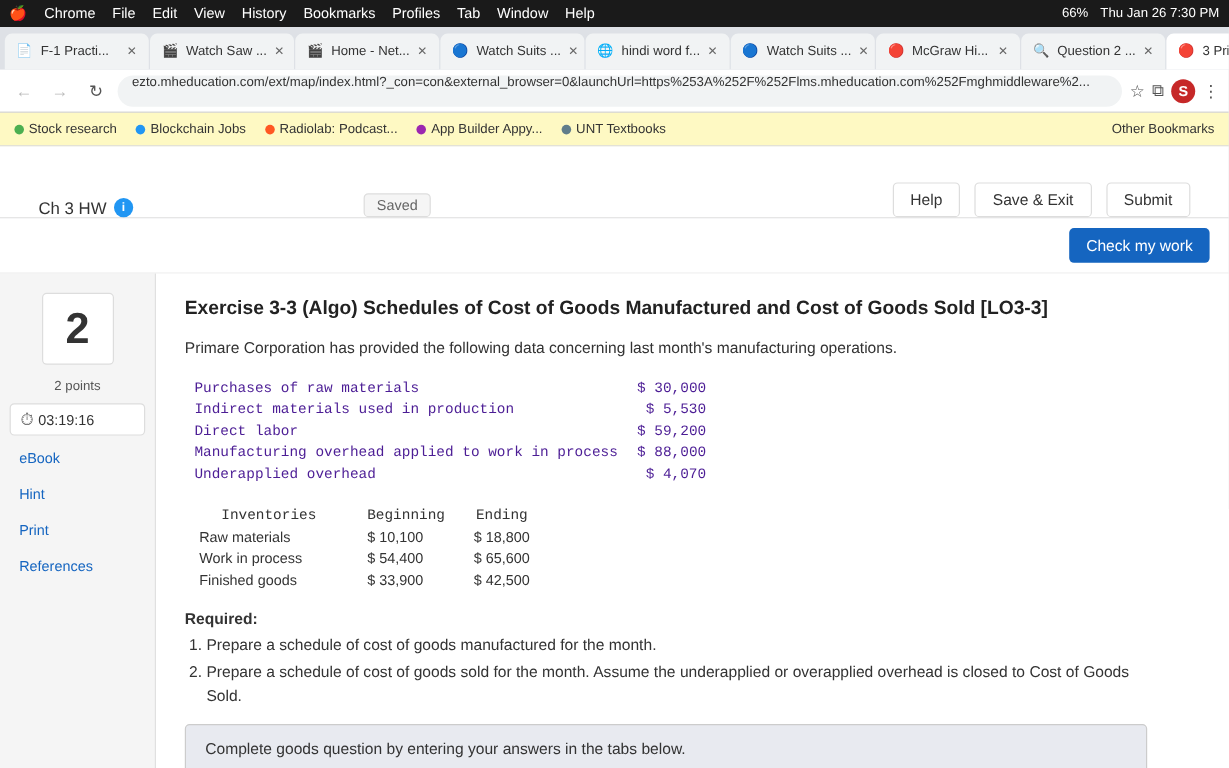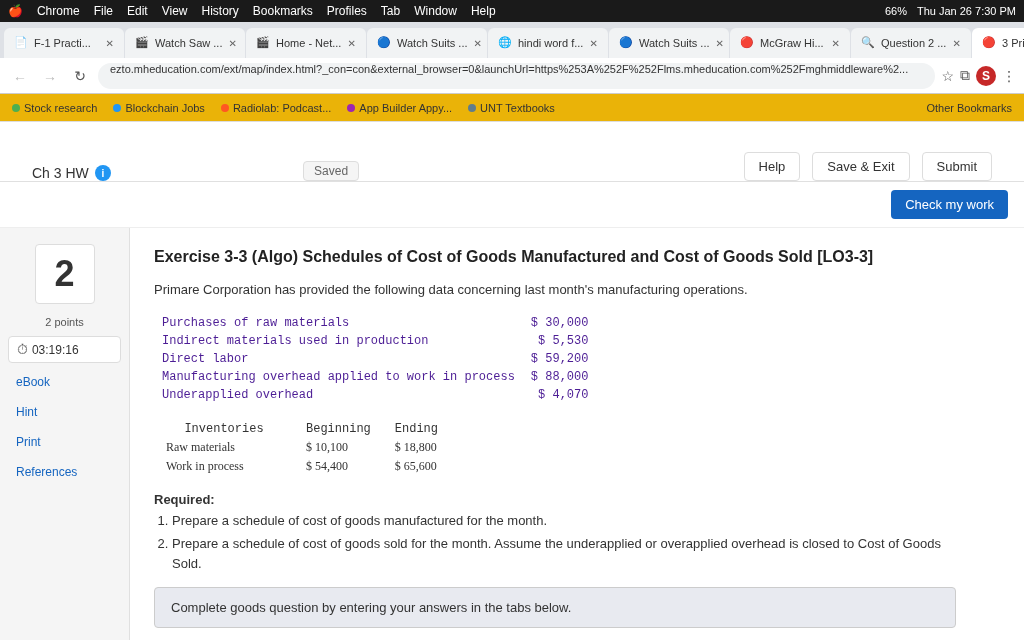--- a/index.html
+++ b/index.html
@@ -79,21 +79,21 @@
       font-size: 11px;
       color: #333;
       overflow: hidden;
       white-space: nowrap;
       text-overflow: ellipsis;
     }
     .address-bar-icons { display: flex; align-items: center; gap: 6px; color: #555; font-size: 14px; }
 
     
     .bookmarks-bar {
-      background: #eab308;
+      background: #fef9c3;
       height: 28px;
       display: flex;
       align-items: center;
       padding: 0 8px;
       gap: 8px;
       border-bottom: 1px solid #ddd;
       font-size: 11px;
       color: #333;
       overflow: hidden;
     }
@@ -191,21 +191,21 @@
 
     
     .data-section { margin-bottom: 16px; }
     .data-table { font-size: 12px; color: #4c1d95; border-collapse: collapse; }
     .data-table td { padding: 2px 8px; }
     .data-table .label-col { min-width: 280px; font-family: 'Courier New', monospace; }
     .data-table .value-col { font-family: 'Courier New', monospace; text-align: right; }
 
     .inventory-table { font-size: 12px; color: #333; border-collapse: collapse; margin-top: 8px; }
     .inventory-table th { padding: 2px 12px; text-align: center; font-weight: normal; font-family: 'Courier New', monospace; }
-    .inventory-table td { padding: 2px 12px; font-family: Liberation Serif, serif; }
+    .inventory-table td { padding: 2px 12px; font-family: Liberation Sans, sans-serif; }
     .inventory-table .inv-label { min-width: 140px; }
 
     .required-section { font-size: 13px; color: #333; margin: 14px 0; }
     .required-section strong { font-weight: bold; }
     .required-section ol { padding-left: 18px; margin-top: 4px; }
     .required-section li { margin-bottom: 4px; line-height: 1.5; }
 
     
     .complete-box {
       background: #e8eaf0;
@@ -422,20 +422,25 @@
                   <tr>
                     <td class="inv-label">Raw materials</td>
                     <td>$ 10,100</td>
                     <td>$ 18,800</td>
                   </tr>
                   <tr>
                     <td class="inv-label">Work in process</td>
                     <td>$ 54,400</td>
                     <td>$ 65,600</td>
                   </tr>
+                  <tr>
+                    <td class="inv-label">Finished goods</td>
+                    <td>$ 33,900</td>
+                    <td>$ 42,500</td>
+                  </tr>
                 </tbody>
             </table>
           </div>
 
           <div class="required-section">
             <strong>Required:</strong>
             <ol id="required-list">
                 <li>Prepare a schedule of cost of goods manufactured for the month.</li>
                 <li>Prepare a schedule of cost of goods sold for the month. Assume the underapplied or overapplied overhead is closed to Cost of Goods Sold.</li>
               </ol>

